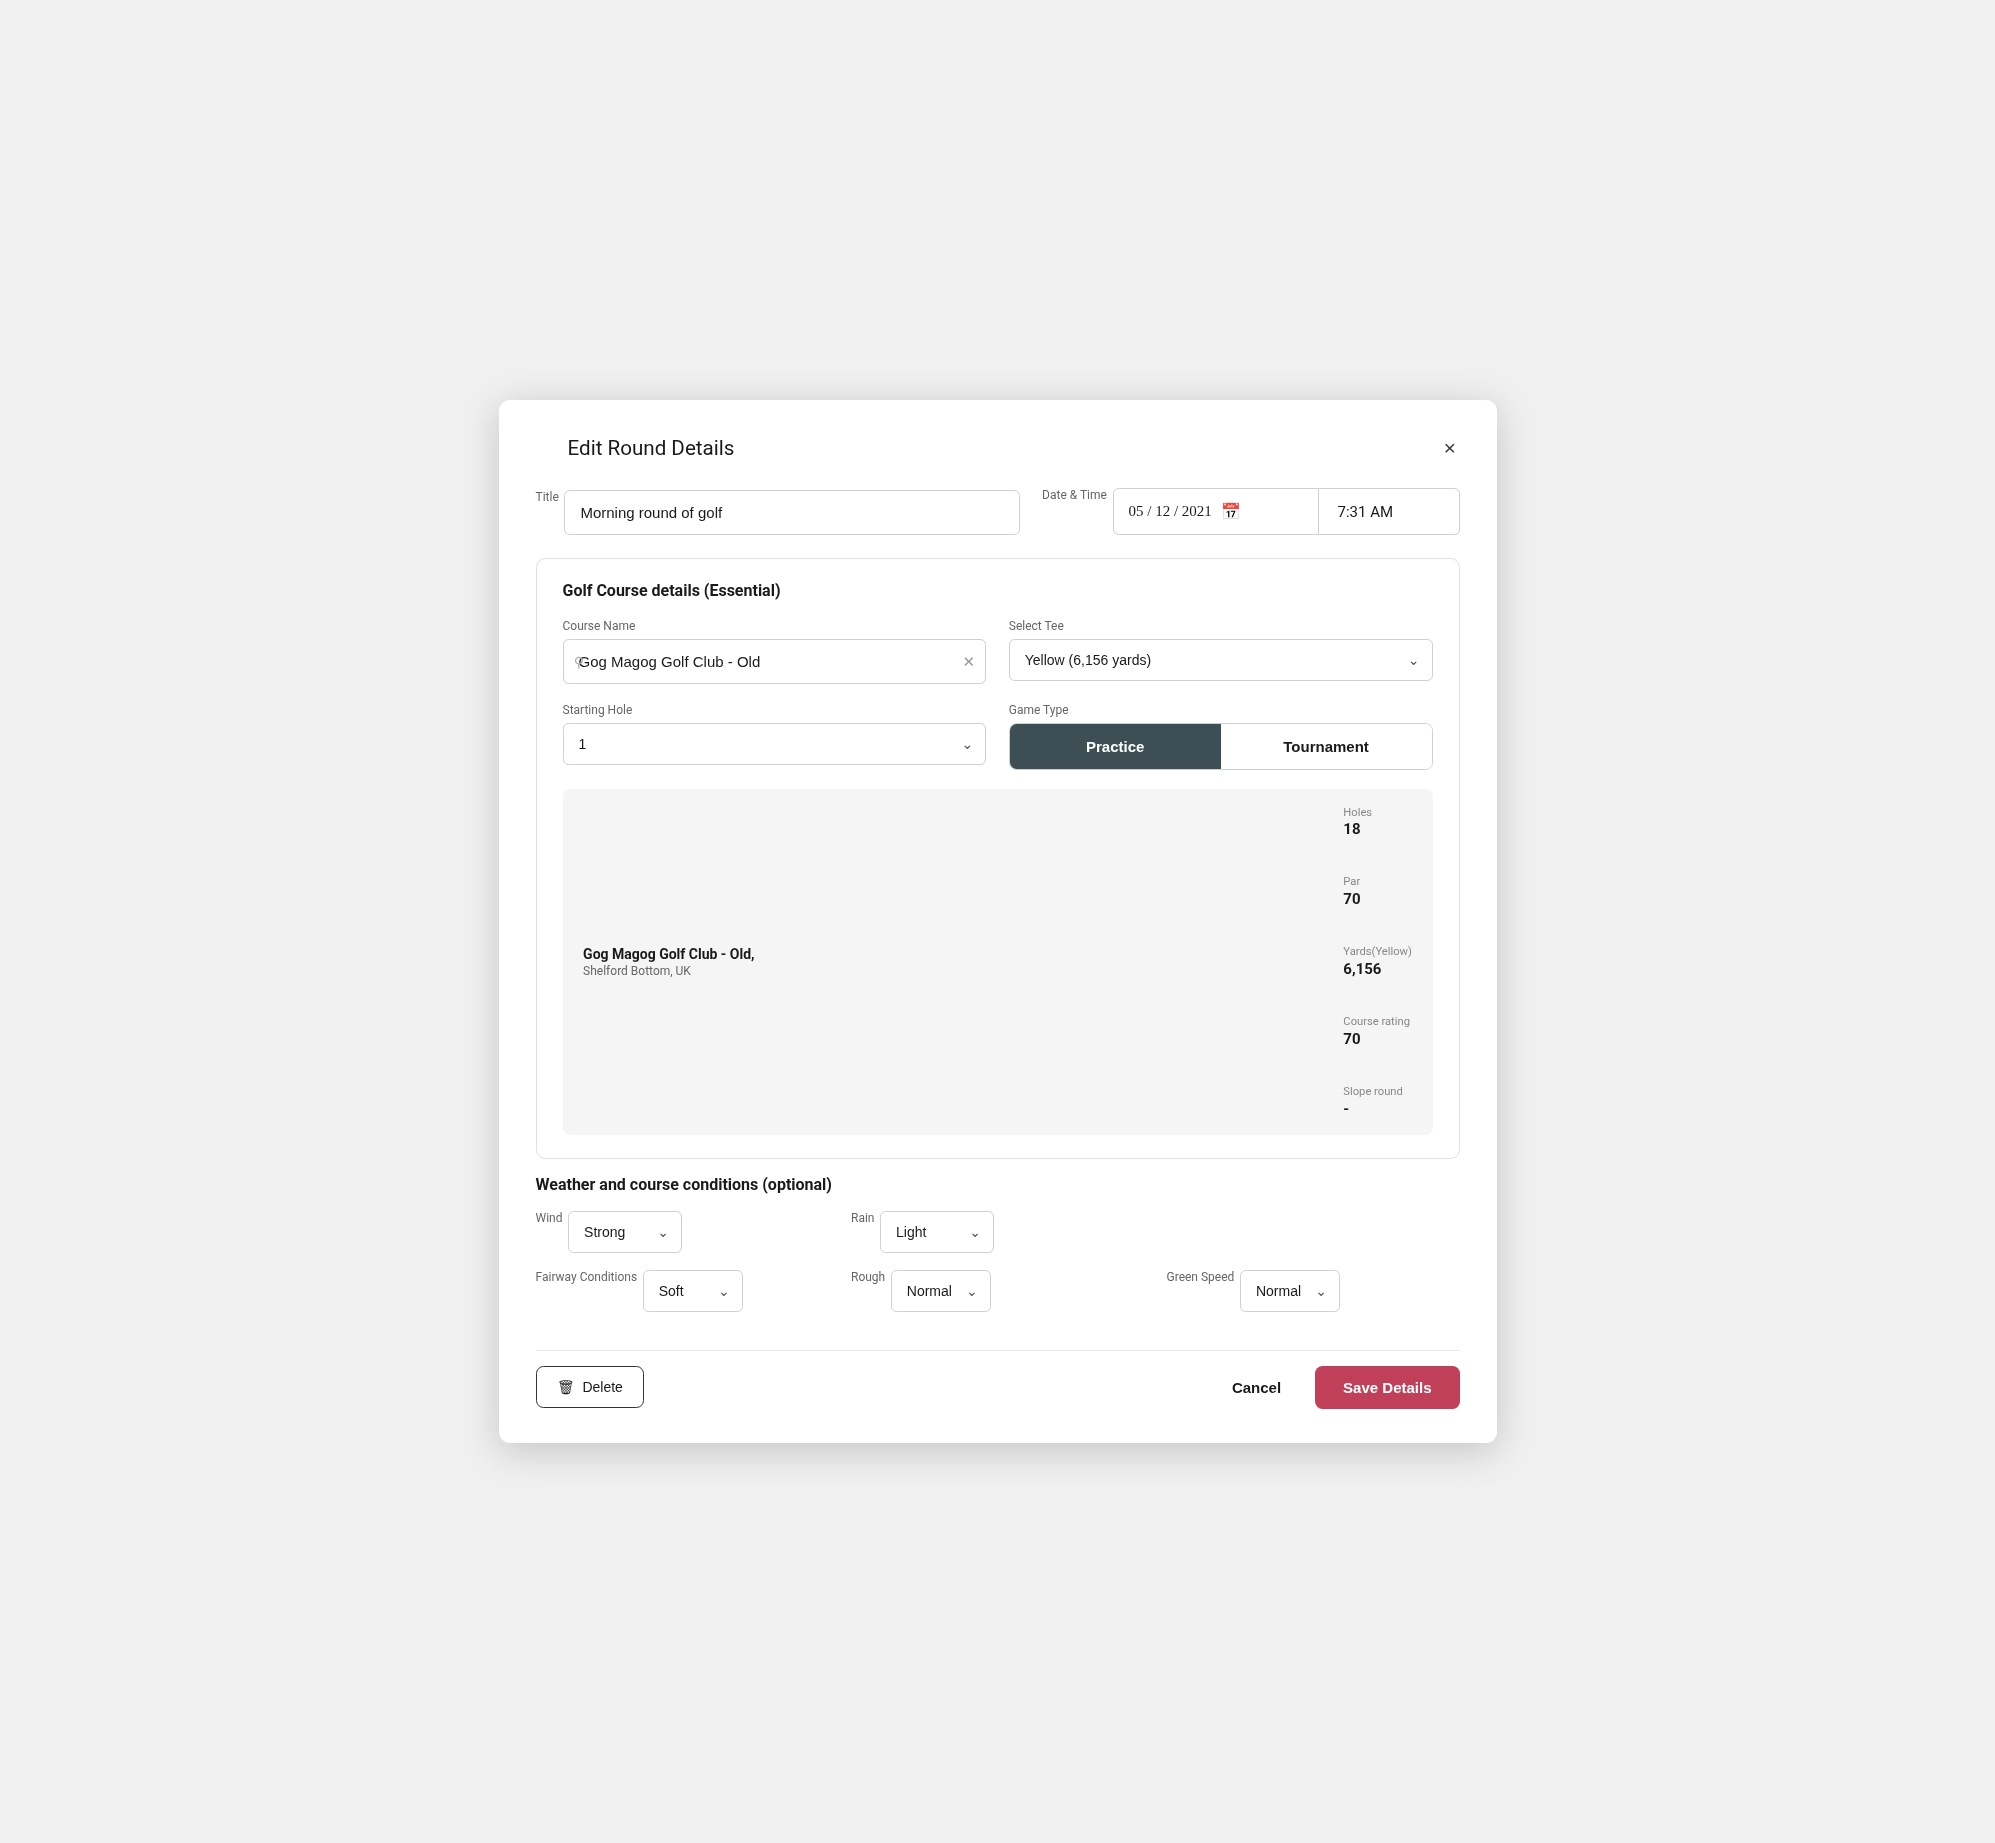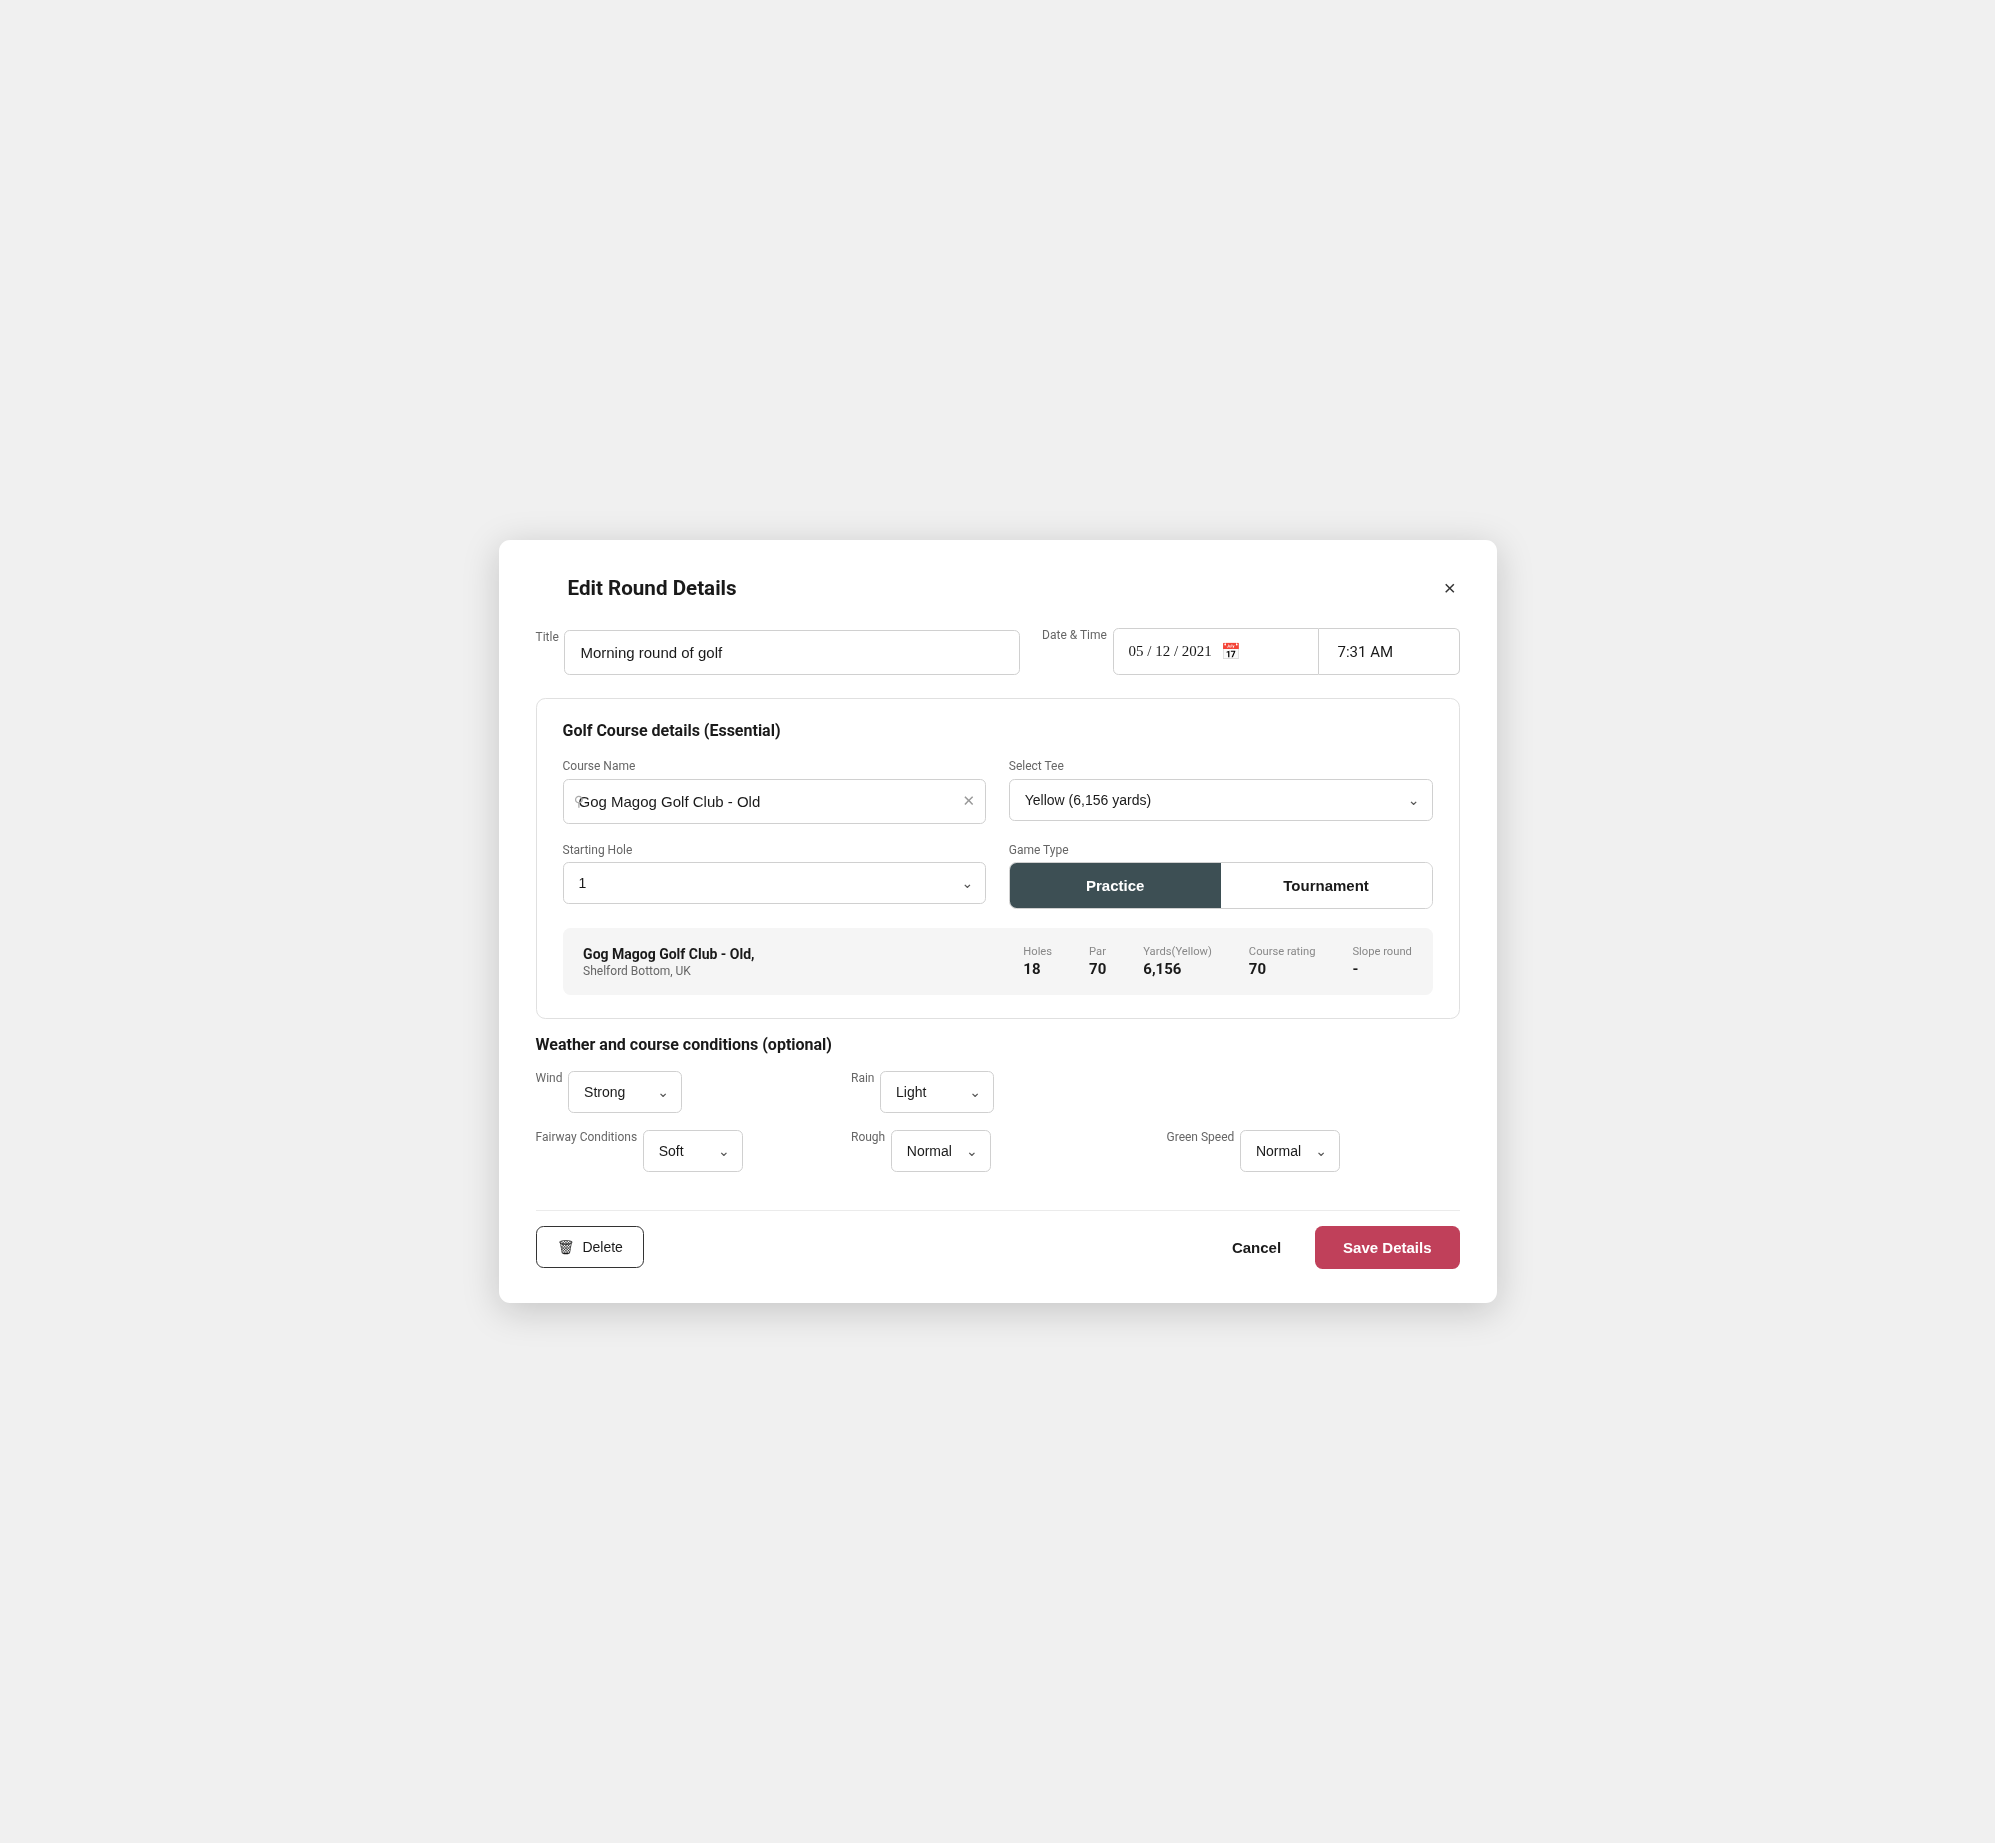--- a/index.html
+++ b/index.html
@@ -22,21 +22,21 @@
       position: relative;
     }
     .modal-header {
       display: flex;
       align-items: center;
       justify-content: space-between;
       margin-bottom: 26px;
     }
     .modal-title {
       font-size: 20.6px;
-      font-weight: 700;
+      font-weight: 400;
       color: #1a1a1a;
       padding-left: 32px;
     }
     .close-btn {
       background: none;
       border: none;
       cursor: pointer;
       font-size: 20.6px;
       color: #333;
       line-height: 1;
@@ -218,20 +218,21 @@
       color: #1a1a1a;
     }
     .course-location {
       font-size: 12px;
       color: #666;
       margin-top: 1.9px;
     }
     .course-stats {
       display: flex;
       gap: 37px;
+      flex-direction: column;
     }
     .stat-item {
       display: flex;
       flex-direction: column;
       align-items: flex-start;
       gap: 1.9px;
     }
     .stat-label {
       font-size: 11.2px;
       color: #888;

